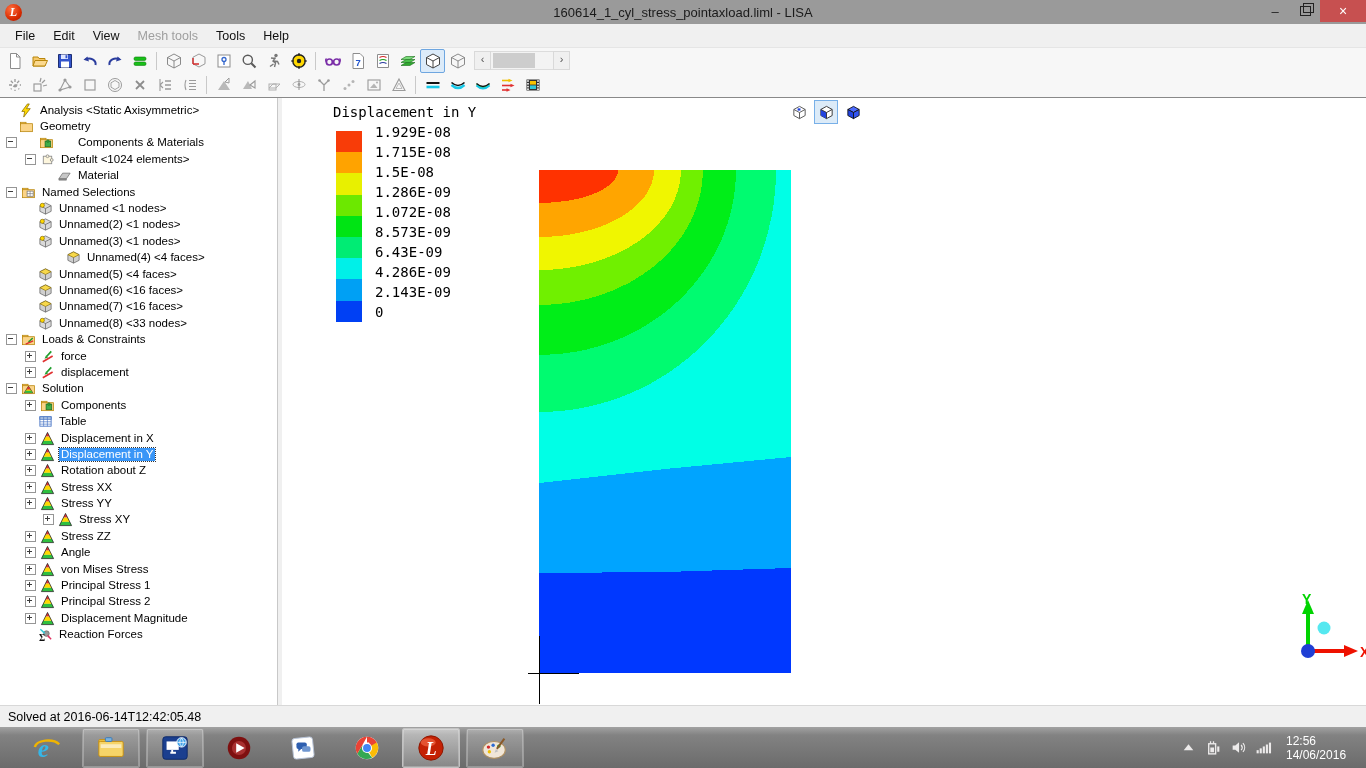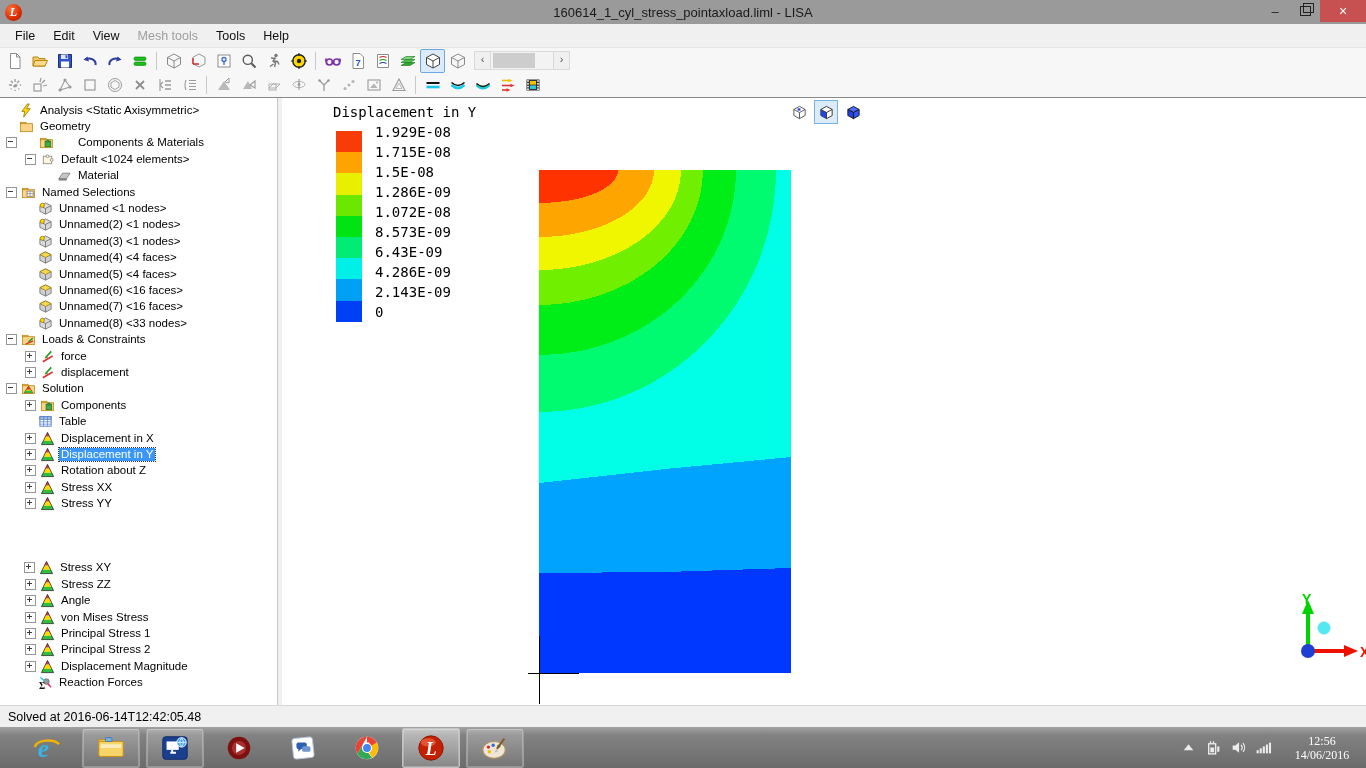--- a/index.html
+++ b/index.html
@@ -60,21 +60,21 @@
   .statusbar{position:absolute;left:0;right:0;top:705px;height:22px;background:#f0f0f0;border-top:1px solid #d8d8d8;display:flex;align-items:center;font-size:12.5px;color:#000;padding-left:8px;}
   
   .taskbar{position:absolute;left:0;right:0;bottom:0;height:41px;background:linear-gradient(#a2a2a2,#828282 20%,#6b6b6b);display:flex;align-items:center;}
   .tb-apps{display:flex;margin-left:18px;gap:6px;}
   .task-btn{width:56px;height:38px;display:flex;align-items:center;justify-content:center;border:1px solid transparent;border-radius:2px;}
   .task-btn.framed{border-color:#9d9d9d;background:linear-gradient(rgba(255,255,255,.22),rgba(255,255,255,.06));box-shadow:inset 0 0 0 1px rgba(255,255,255,.25);}
   .task-btn.active{background:linear-gradient(rgba(255,255,255,.45),rgba(255,255,255,.18));border-color:#c2c2c2;}
   .task-btn svg{width:30px;height:30px;}
   .tray{position:absolute;right:8px;top:0;height:41px;display:flex;align-items:center;gap:8px;}
   .tray svg{width:17px;height:17px;}
-  .clock{text-align:center;color:#fff;font-size:12px;line-height:14px;margin-left:6px;min-width:72px;font-family:Liberation Serif, serif;}
+  .clock{text-align:left;color:#fff;font-size:12px;line-height:14px;margin-left:6px;min-width:72px;}
 </style>
 </head>
 <body>
 
 <svg width="0" height="0" style="position:absolute" aria-hidden="true">
 <defs>
 
   <symbol id="i-analysis" viewBox="0 0 16 16">
         <polygon points="9,1 3,9 6,9 5,15 12,6 8,6 11,1" fill="#ffd800" stroke="#8a6d00" stroke-width="0.8"></polygon>
       </symbol>
@@ -723,21 +723,21 @@
             </svg>
             <span class="tree-label">Unnamed(2) &lt;1 nodes&gt;</span>
           </div>
           <div class="tree-row" style="padding-left: 25px;">
             <span class="exp-space"></span>
             <svg>
               <use href="#i-sel-nodes" xlink:href="#i-sel-nodes"></use>
             </svg>
             <span class="tree-label">Unnamed(3) &lt;1 nodes&gt;</span>
           </div>
-          <div class="tree-row" style="padding-left: 25px;">
+          <div class="tree-row" style="padding-left: 25px; margin-left: 28px;">
             <span class="exp-space"></span>
             <svg>
               <use href="#i-sel-faces" xlink:href="#i-sel-faces"></use>
             </svg>
             <span class="tree-label">Unnamed(4) &lt;4 faces&gt;</span>
           </div>
           <div class="tree-row" style="padding-left: 25px;">
             <span class="exp-space"></span>
             <svg>
               <use href="#i-sel-faces" xlink:href="#i-sel-faces"></use>
@@ -835,21 +835,21 @@
             </svg>
             <span class="tree-label">Stress XX</span>
           </div>
           <div class="tree-row" style="padding-left: 25px;">
             <span class="expander plus"></span>
             <svg>
               <use href="#i-field" xlink:href="#i-field"></use>
             </svg>
             <span class="tree-label">Stress YY</span>
           </div>
-          <div class="tree-row" style="padding-left: 24px; margin-top: 48px;">
+          <div class="tree-row" style="padding-left: 43px;">
             <span class="expander plus"></span>
             <svg>
               <use href="#i-field" xlink:href="#i-field"></use>
             </svg>
             <span class="tree-label">Stress XY</span>
           </div>
           <div class="tree-row" style="padding-left: 25px;">
             <span class="expander plus"></span>
             <svg>
               <use href="#i-field" xlink:href="#i-field"></use>

